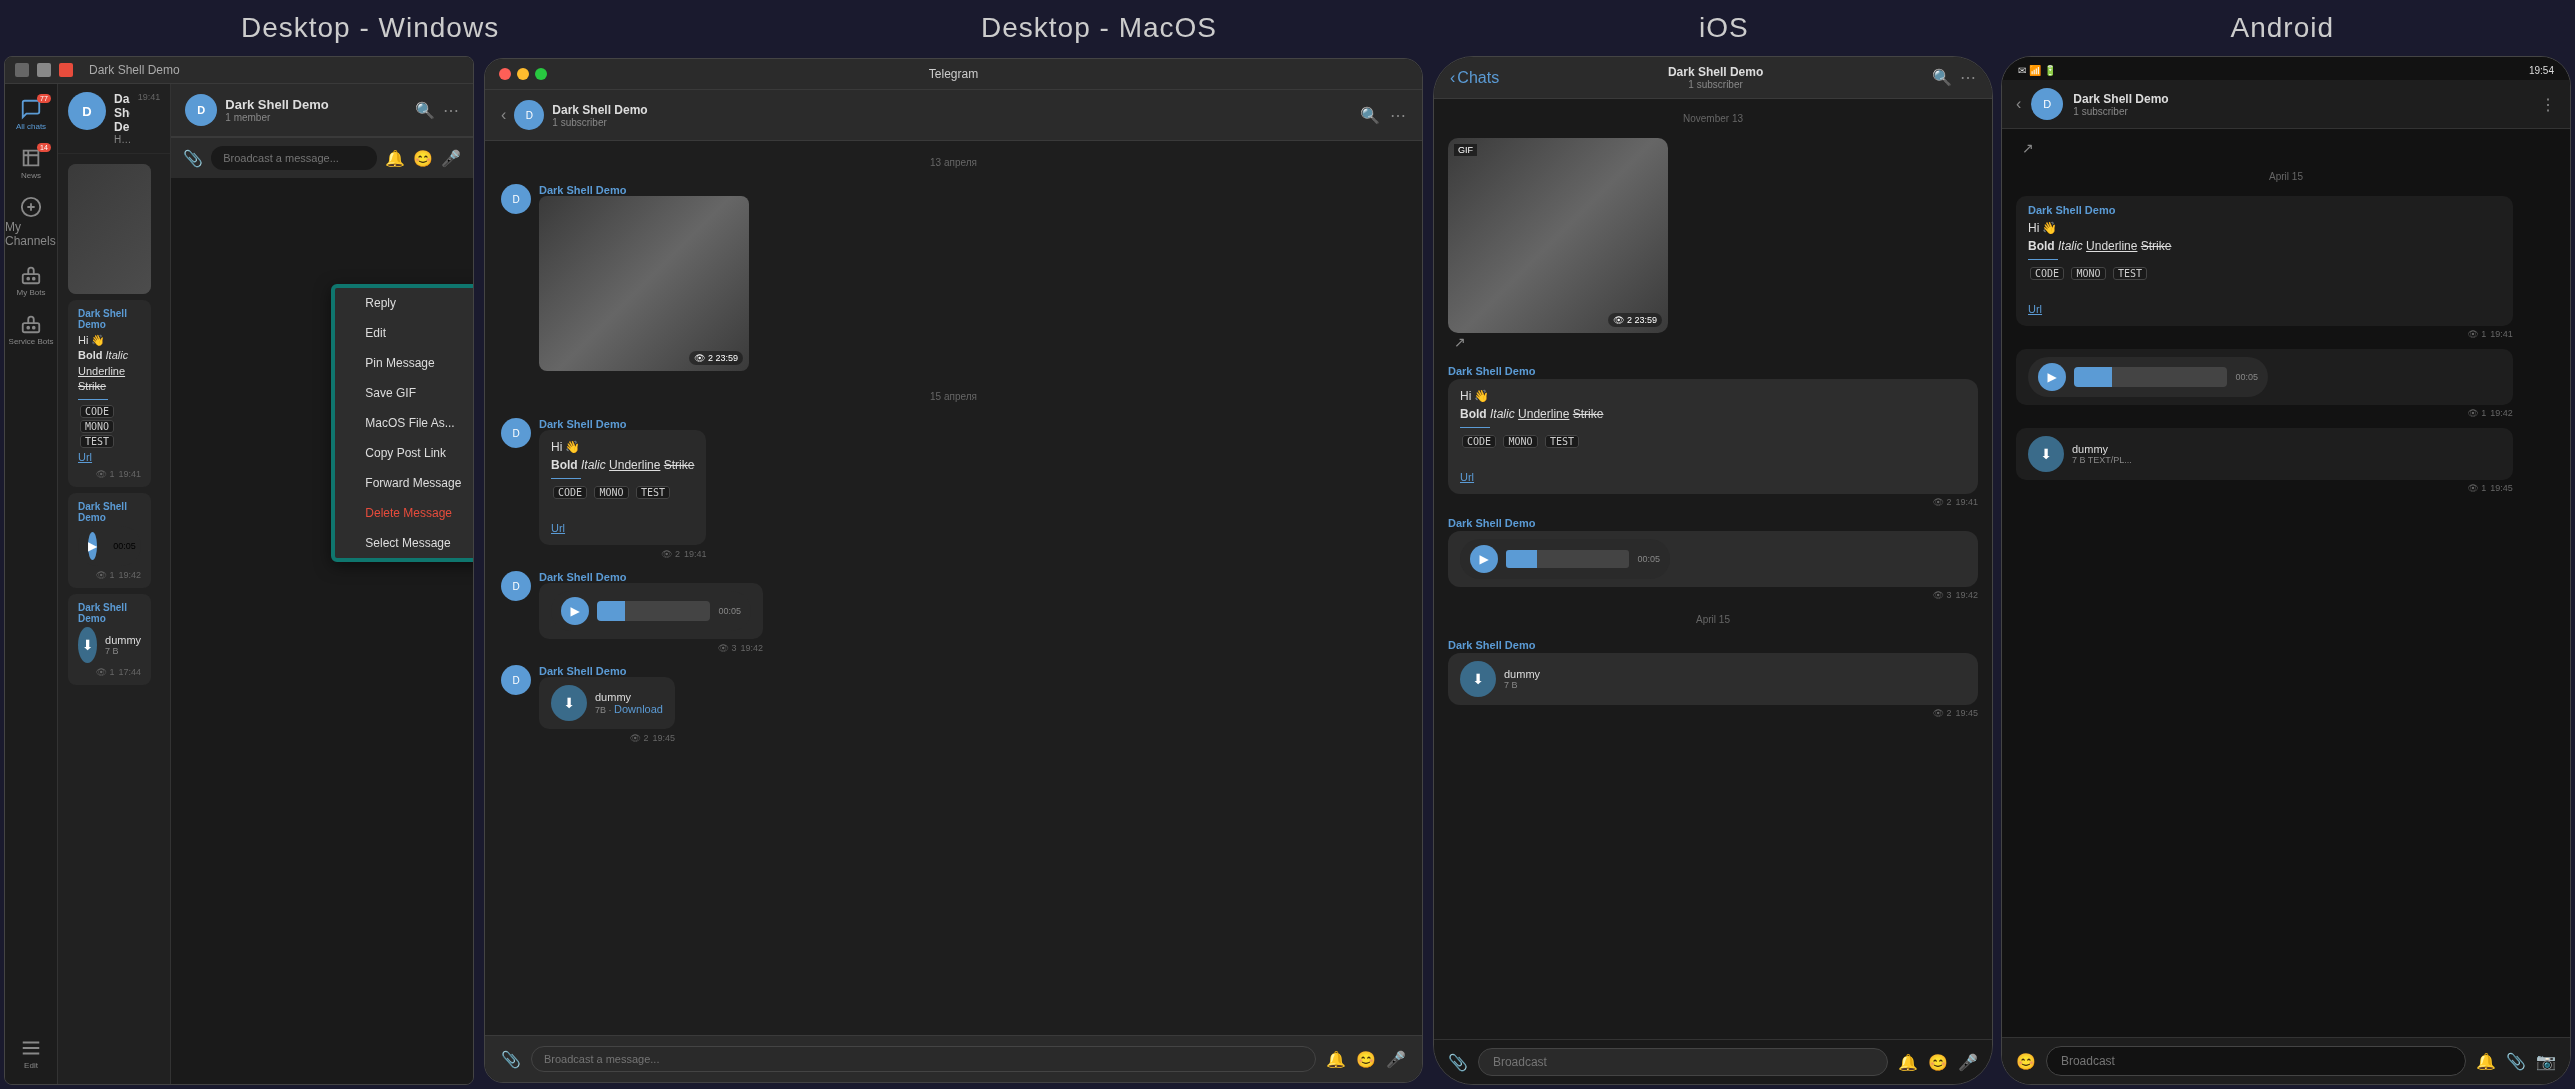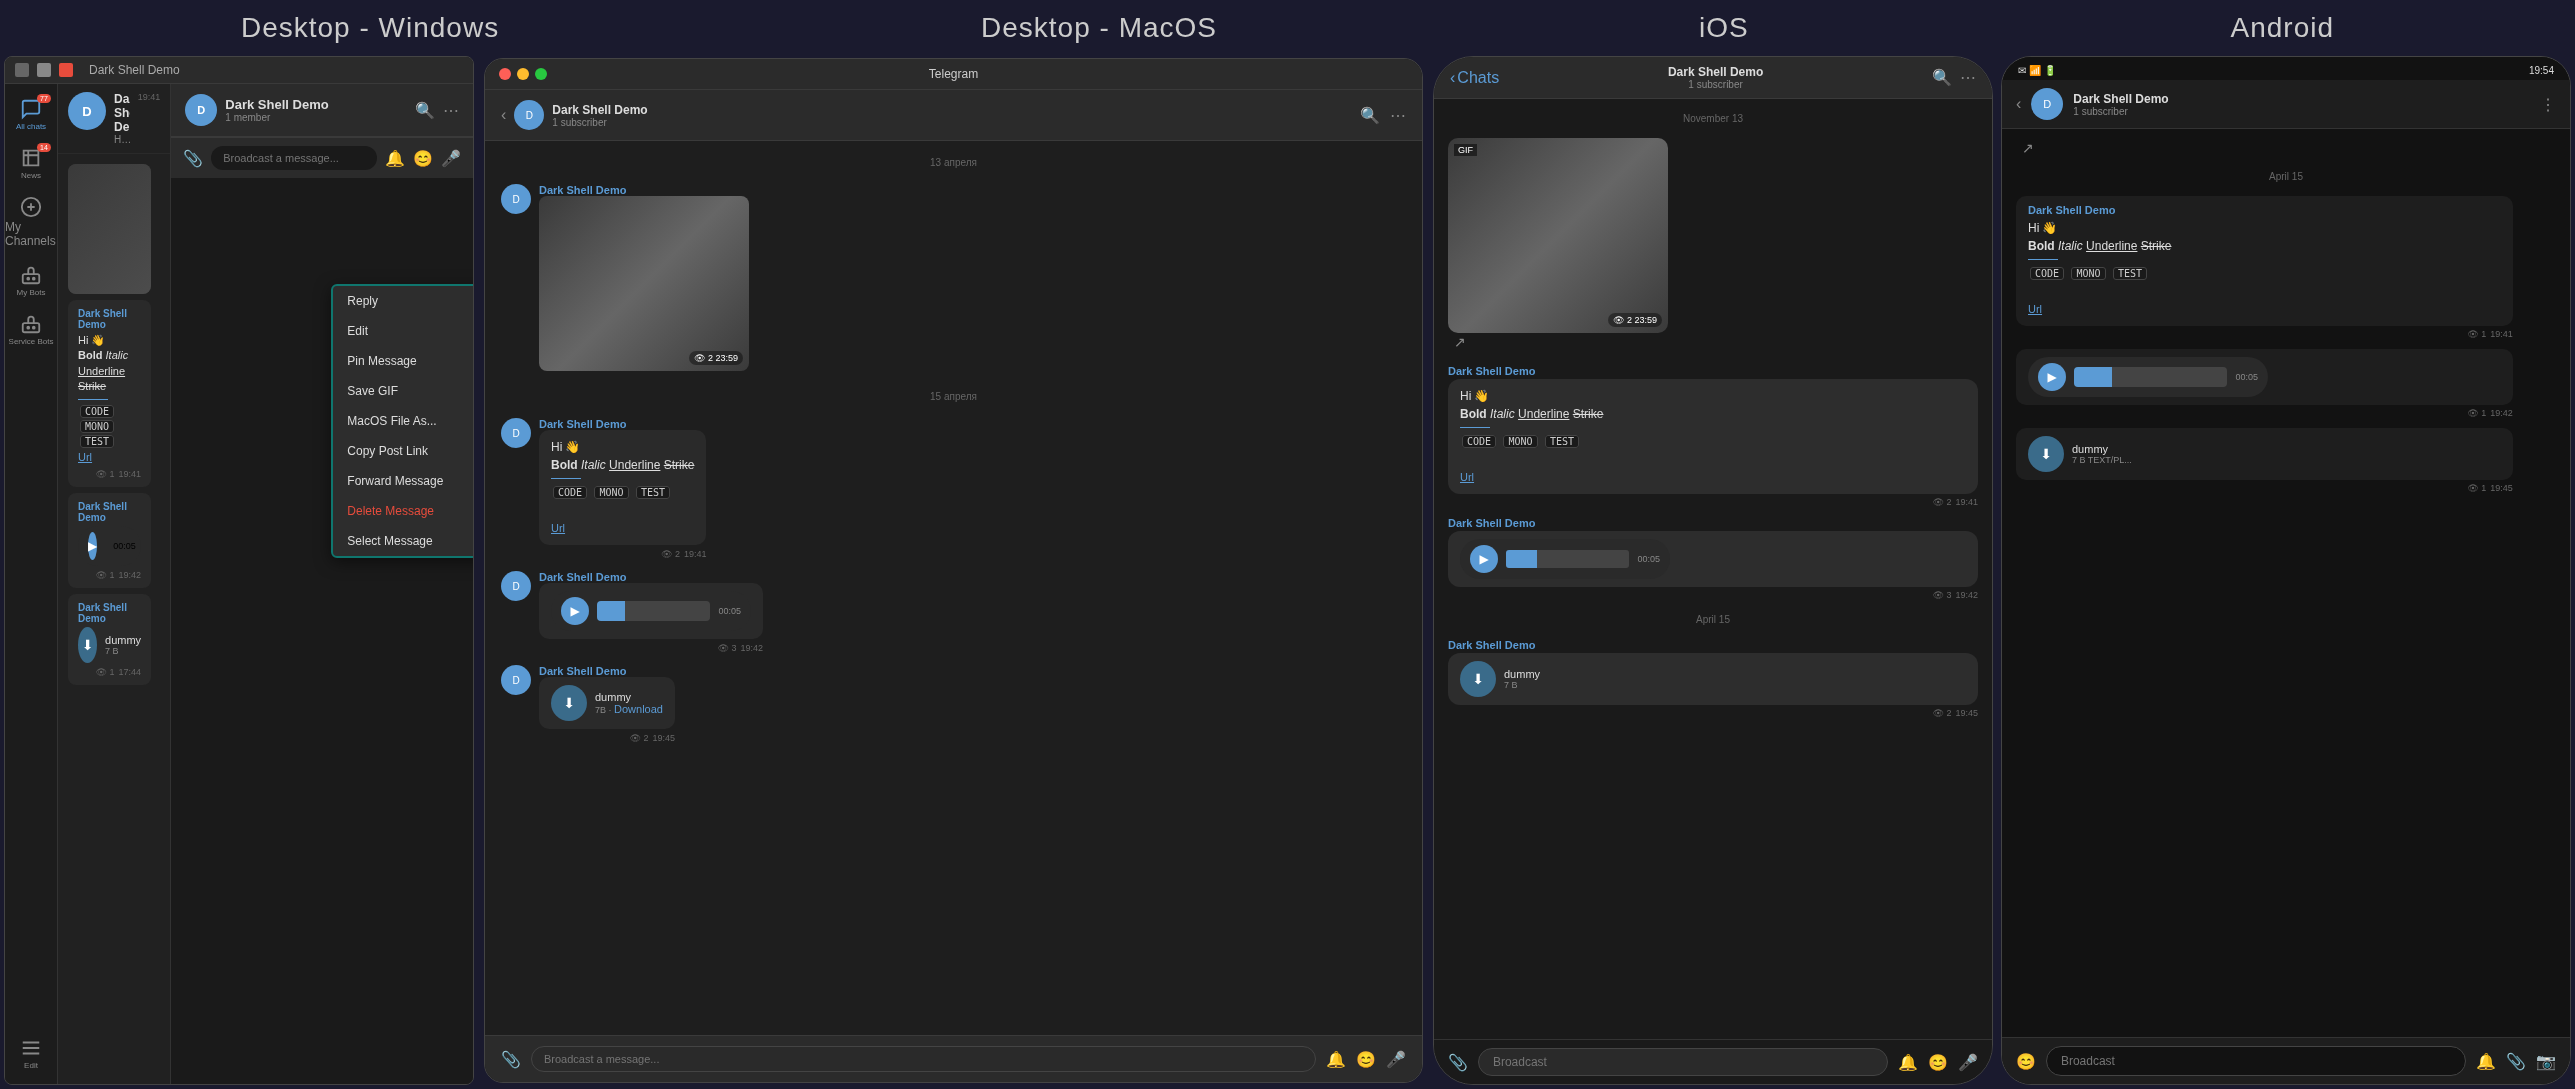--- a/index.html
+++ b/index.html
@@ -135,27 +135,28 @@
       padding: 8px 10px;
       max-width: 90%;
       align-self: flex-start;
     }
     .msg-sender { color: #5b9bd5; font-size: 10px; font-weight: 600; margin-bottom: 3px; }
     .msg-text { color: #ddd; font-size: 11px; line-height: 1.4; }
     .msg-footer { display: flex; justify-content: flex-end; align-items: center; gap: 4px; margin-top: 4px; color: #666; font-size: 9px; }
     .context-menu {
       position: absolute;
       background: #2d2d2d;
-      border: 2px solid #0f766e;
+      border: 4px solid #0f766e;
       border-radius: 6px;
       box-shadow: 0 4px 16px rgba(0,0,0,0.5);
       width: 180px;
       z-index: 100;
       top: 200px;
       left: 160px;
+      padding-left: 16px;
     }
     .context-item {
       padding: 8px 14px;
       color: #ddd;
       font-size: 12px;
       cursor: pointer;
       display: flex;
       align-items: center;
       gap: 8px;
     }

